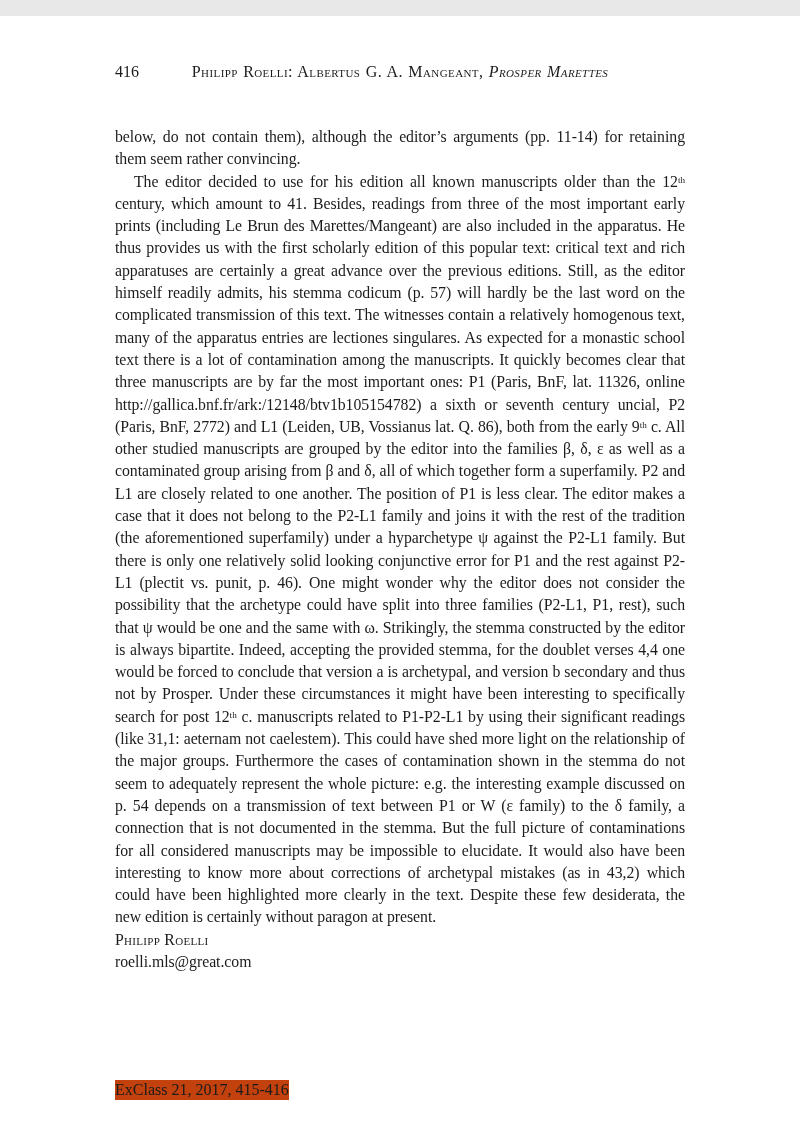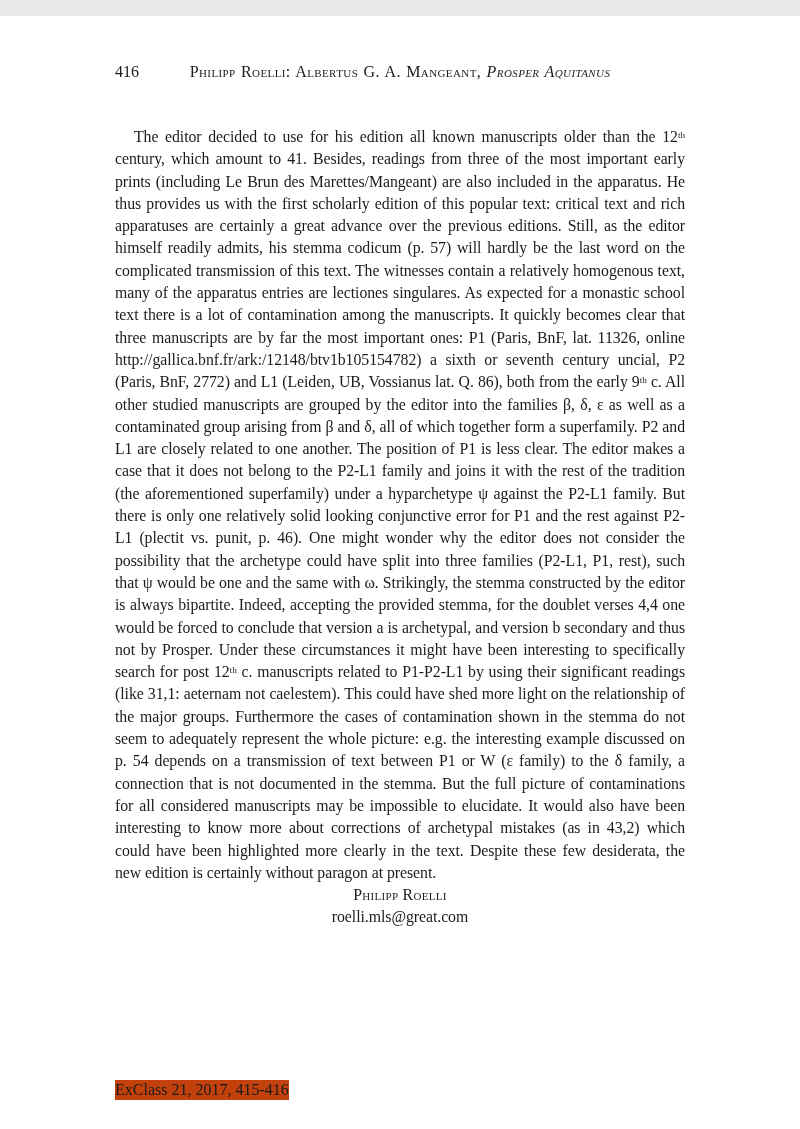--- a/index.html
+++ b/index.html
@@ -61,21 +61,21 @@
   .sup {
     font-size: 0.58em;
     vertical-align: 0.48em;
     line-height: 0;
     letter-spacing: 0;
   }
   .sc  { font-variant: small-caps; }
   .sci { font-variant: small-caps; font-style: italic; }
   
   .signature {
-    text-align: center;
+    text-align: left;
   }
   .signature .name {
     font-variant: small-caps;
     letter-spacing: 0.3px;
   }
   
   .footer {
     position: absolute;
     top: 1064px;
     left: 115px;
@@ -84,25 +84,26 @@
     background: #c2410c;
   }
 </style>
 </head>
 <body>
 
 <div class="page">
 
   <div class="header">
     <span class="page-number">416</span>
-    <div class="running-title"><span class="run sc">Philipp Roelli: Albertus G. A. Mangeant, </span><span class="run sci">Prosper Aquitanus</span></div>
+    <div class="running-title"><span class="run sc">Philipp Roelli: Albertus G. A. Mangeant, </span><span class="run sci">Prosper Marettes</span></div>
   </div>
 
   <div class="body-text">
     <div>
+        <p class="para"><span class="run">below, do not contain them), although the editor’s arguments (pp. 11-14) for retaining them seem rather convincing.</span></p>
         <p class="para indent"><span class="run">The editor decided to use for his edition all known manuscripts older than the 12</span><span class="run sup">th</span><span class="run"> century, which amount to 41. Besides, readings from three of the most important early prints (including Le Brun des Marettes/Mangeant) are also included in the apparatus. He thus provides us with the first scholarly edition of this popular text: critical text and rich apparatuses are certainly a great advance over the previous editions. Still, as the editor himself readily admits, his </span><span class="run it">stemma codicum</span><span class="run"> (p. 57) will hardly be the last word on the complicated transmission of this text. The witnesses contain a relatively homogenous text, many of the apparatus entries are </span><span class="run it">lectiones singulares</span><span class="run">. As expected for a monastic school text there is a lot of contamination among the manuscripts. It quickly becomes clear that three manuscripts are by far the most important ones: P1 (Paris, BnF, lat. 11326, online http://gallica.bnf.fr/ark:/12148/btv1b105154782) a sixth or seventh century uncial, P2 (Paris, BnF, 2772) and L1 (Leiden, UB, Vossianus lat. Q. 86), both from the early 9</span><span class="run sup">th</span><span class="run"> c. All other studied manuscripts are grouped by the editor into the families β, δ, ε as well as a contaminated group arising from β and δ, all of which together form a superfamily. P2 and L1 are closely related to one another. The position of P1 is less clear. The editor makes a case that it does not belong to the P2-L1 family and joins it with the rest of the tradition (the aforementioned superfamily) under a hyparchetype ψ against the P2-L1 family. But there is only one relatively solid looking conjunctive error for P1 and the rest against P2-L1 (</span><span class="run it">plectit</span><span class="run"> vs. </span><span class="run it">punit</span><span class="run">, p. 46). One might wonder why the editor does not consider the possibility that the archetype could have split into three families (P2-L1, P1, rest), such that ψ would be one and the same with ω. Strikingly, the stemma constructed by the editor is always bipartite. Indeed, accepting the provided stemma, for the doublet verses 4,4 one would be forced to conclude that version </span><span class="run it">a</span><span class="run"> is archetypal, and version </span><span class="run it">b</span><span class="run"> secondary and thus not by Prosper. Under these circumstances it might have been interesting to specifically search for post 12</span><span class="run sup">th</span><span class="run"> c. manuscripts related to P1-P2-L1 by using their significant readings (like 31,1: </span><span class="run it">aeternam</span><span class="run"> not </span><span class="run it">caelestem).</span><span class="run"> This could have shed more light on the relationship of the major groups. Furthermore the cases of contamination shown in the stemma do not seem to adequately represent the whole picture: e.g. the interesting example discussed on p. 54 depends on a transmission of text between P1 or W (ε family) to the δ family, a connection that is not documented in the stemma. But the full picture of contaminations for all considered manuscripts may be impossible to elucidate. It would also have been interesting to know more about corrections of archetypal mistakes (as in 43,2) which could have been highlighted more clearly in the text. Despite these few desiderata, the new edition is certainly without paragon at present.</span></p>
       </div>
     <div class="signature">
       <div class="name">Philipp Roelli</div>
       <div class="email">roelli.mls@great.com</div>
     </div>
   </div>
 
   <div class="footer"><span class="run it">ExClass</span><span class="run"> 21, 2017, 415-416</span></div>
 

